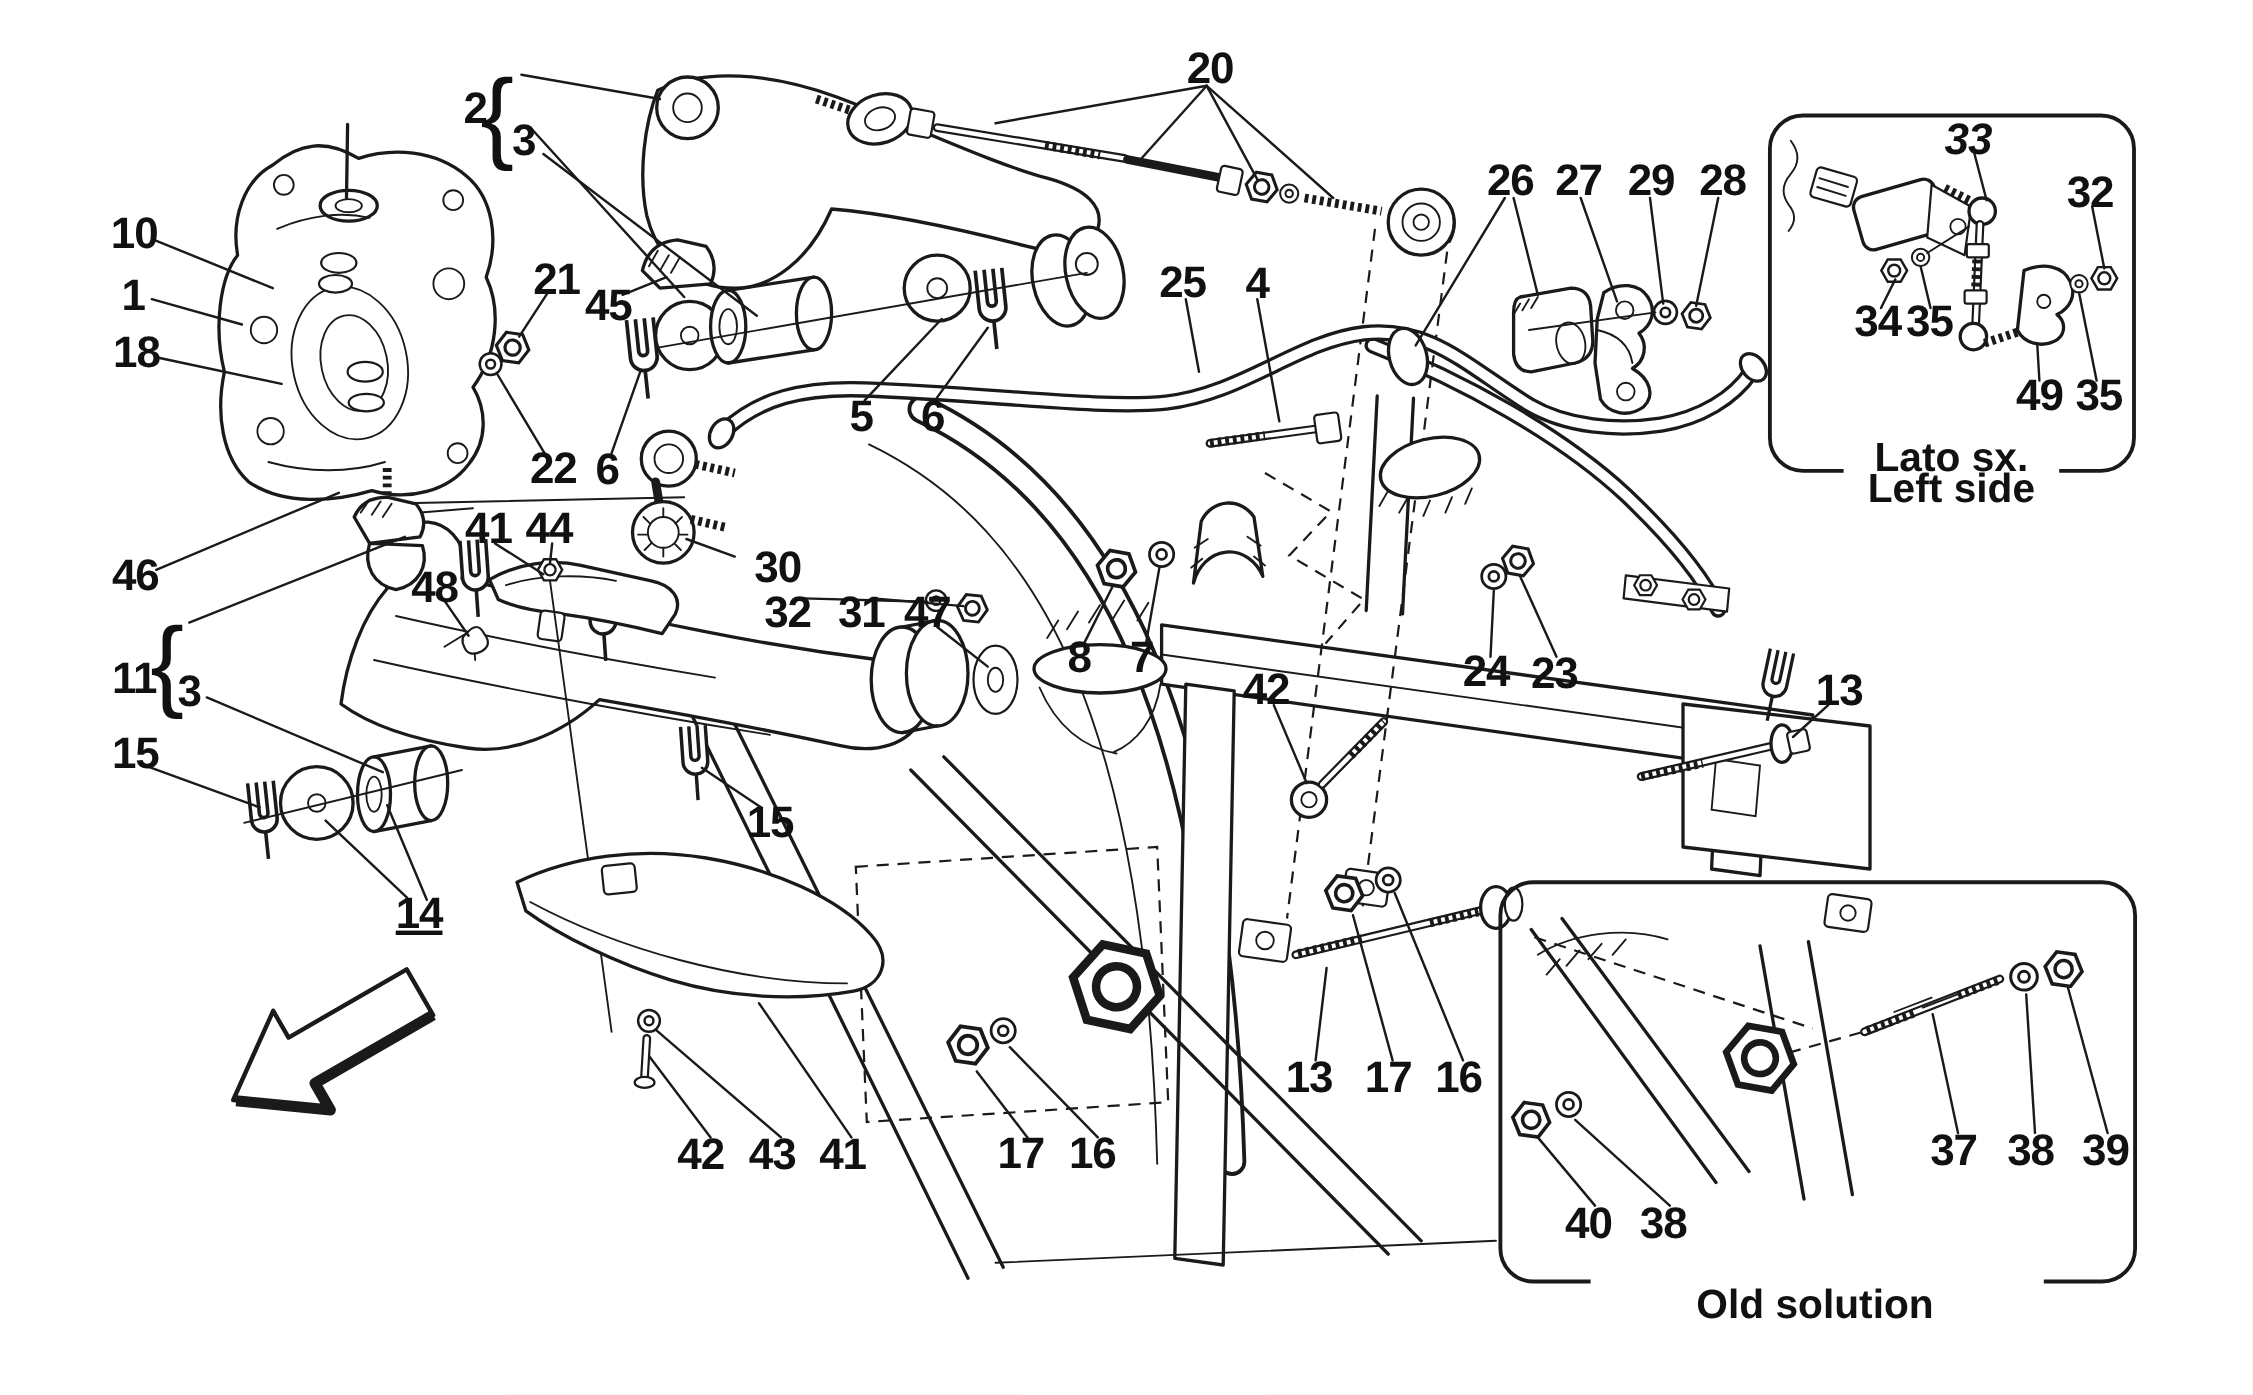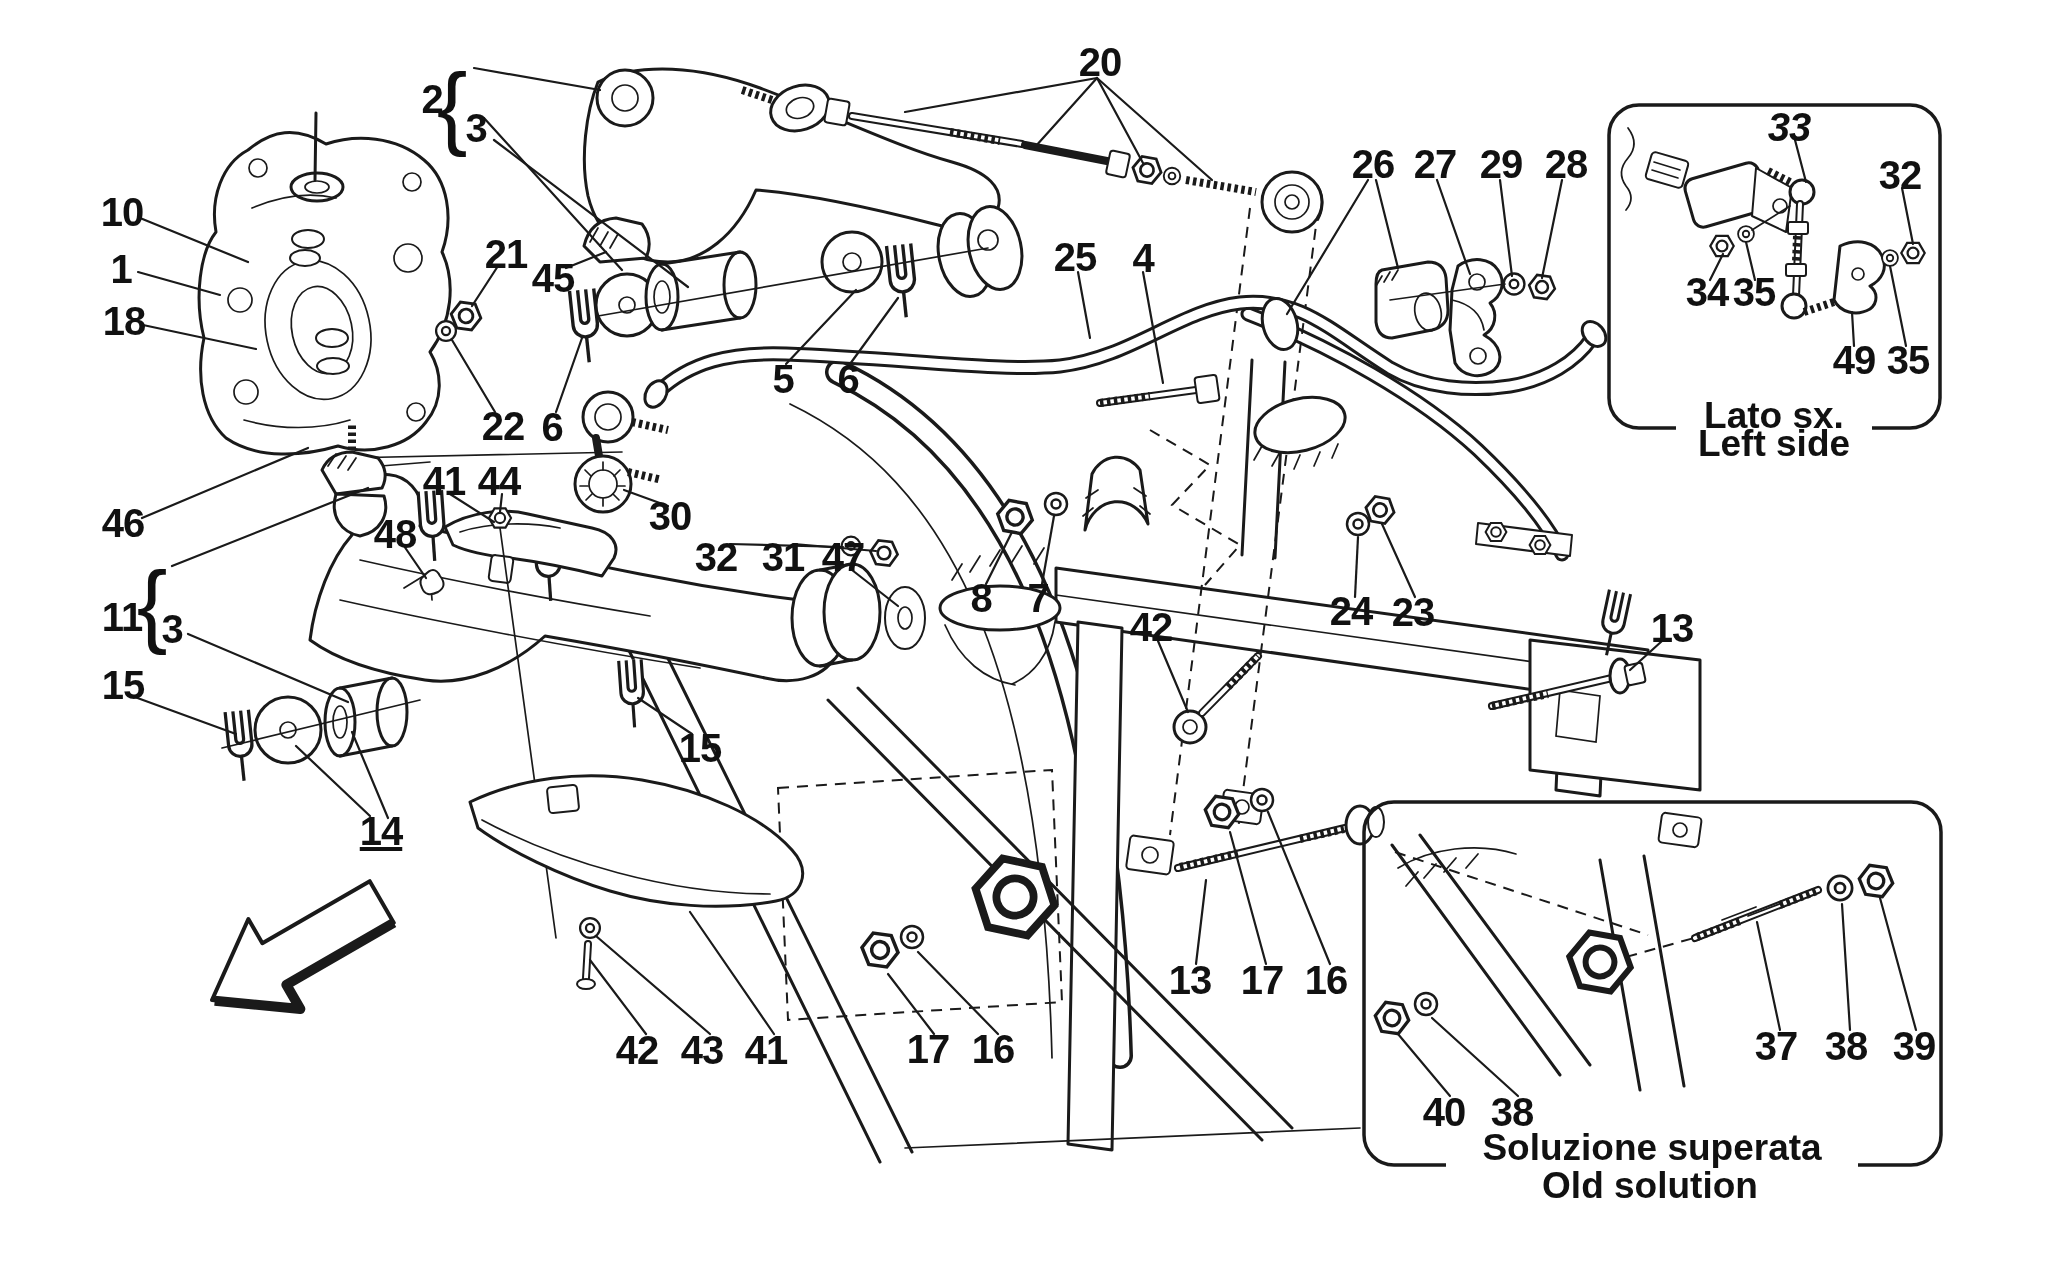--- a/index.html
+++ b/index.html
@@ -402,21 +402,21 @@
       <div class="callout" style="left: 1754px; top: 292px;">35</div>
       <div class="callout" style="left: 1854px; top: 360px;">49</div>
       <div class="callout" style="left: 1908px; top: 360px;">35</div>
       <div class="callout" style="left: 123px; top: 523px;">46</div>
       <div class="callout" style="left: 122px; top: 601px; margin-top: 16px;">11</div>
       <div class="callout" style="left: 172px; top: 629px;">3</div>
       <div class="callout" style="left: 123px; top: 685px;">15</div>
       <div class="callout" style="left: 395px; top: 534px;">48</div>
       <div class="callout" style="left: 444px; top: 481px;">41</div>
       <div class="callout" style="left: 499px; top: 481px;">44</div>
-      <div class="callout" style="left: 670px; top: 516px;">30</div>
+      <div class="callout" style="left: 707px; top: 516px;">30</div>
       <div class="callout" style="left: 716px; top: 557px;">32</div>
       <div class="callout" style="left: 783px; top: 557px;">31</div>
       <div class="callout" style="left: 843px; top: 557px;">47</div>
       <div class="callout" style="left: 981px; top: 598px;">8</div>
       <div class="callout" style="left: 1038px; top: 598px;">7</div>
       <div class="callout" style="left: 1351px; top: 611px;">24</div>
       <div class="callout" style="left: 1413px; top: 612px;">23</div>
       <div class="callout" style="left: 1151px; top: 627px;">42</div>
       <div class="callout" style="left: 1672px; top: 628px;">13</div>
       <div class="callout" style="left: 700px; top: 748px;">15</div>
@@ -433,16 +433,15 @@
       <div class="callout" style="left: 1846px; top: 1046px;">38</div>
       <div class="callout" style="left: 1914px; top: 1046px;">39</div>
       <div class="callout" style="left: 1444px; top: 1112px;">40</div>
       <div class="callout" style="left: 1512px; top: 1112px;">38</div>
       <div class="brace" style="left: 452px; top: 106px; font-size: 92px;">{</div>
       <div class="brace" style="left: 152px; top: 604px; font-size: 92px;">{</div>
     </div>
 
 <div class="cap" style="left:1774px;top:416px;">Lato sx.</div>
 <div class="cap" style="left:1774px;top:444px;">Left side</div>
-<div class="cap" style="left:1652px;top:1148px;">Soluzione superata</div>
 <div class="cap" style="left:1650px;top:1186px;">Old solution</div>
 
 </div>
 
 </body></html>

